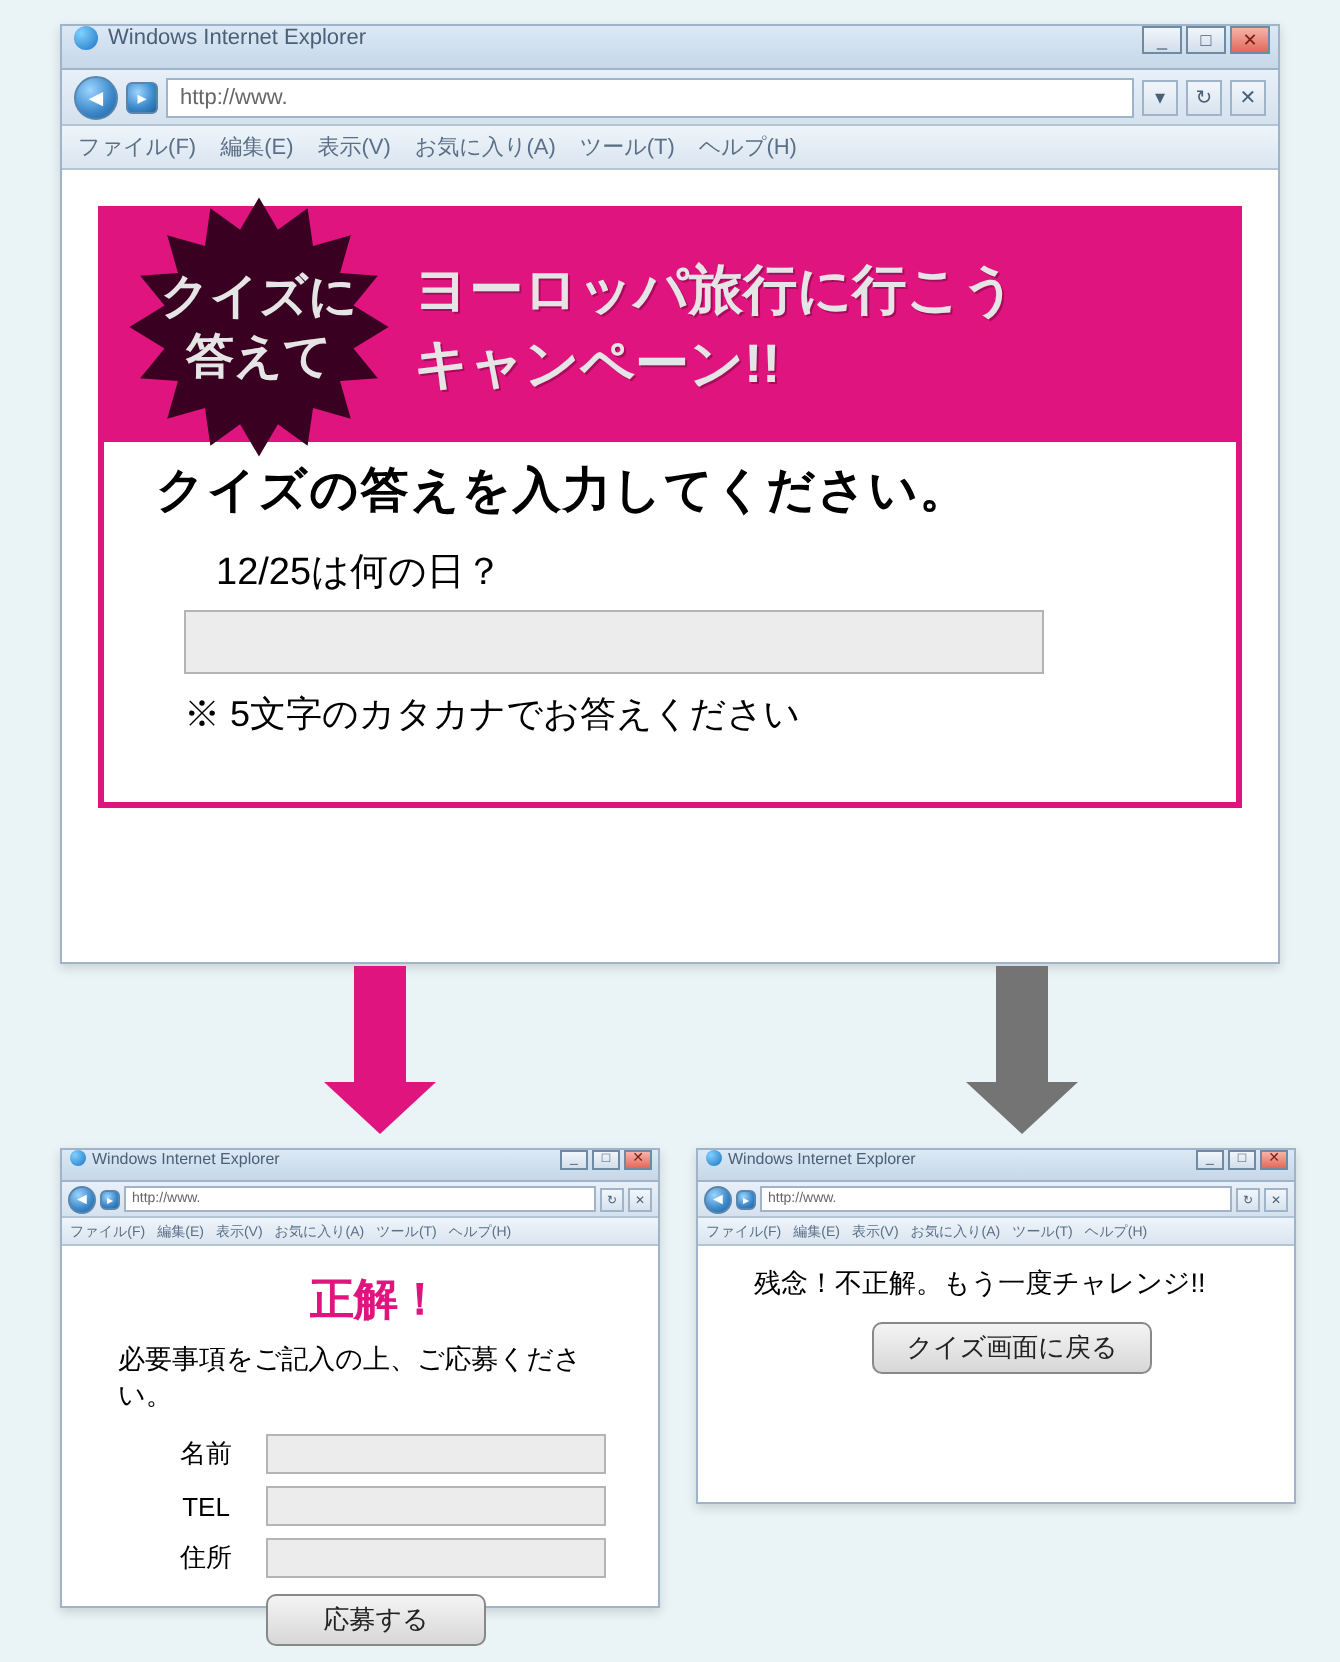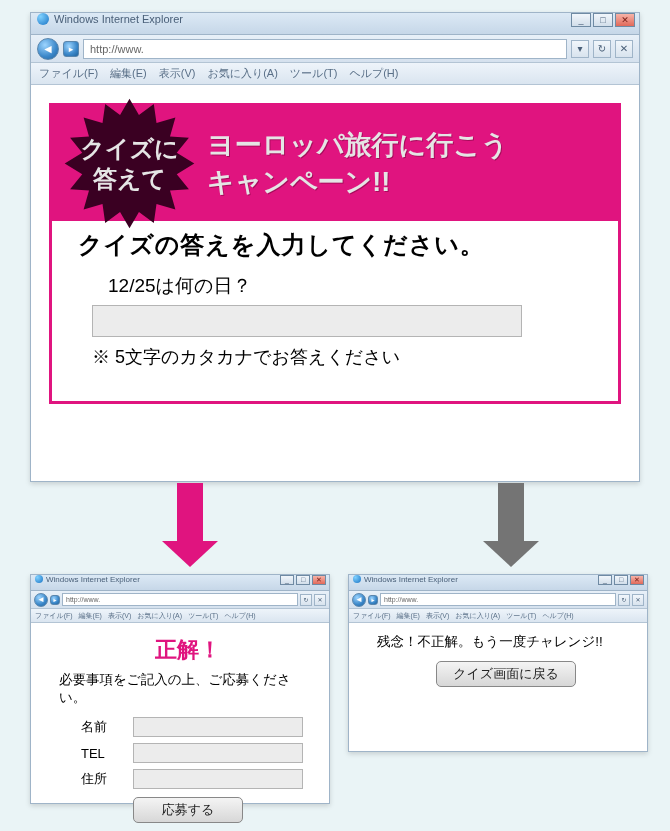--- a/index.html
+++ b/index.html
@@ -167,21 +167,21 @@
   .browser-frame.small .url-input { height:13px; font-size:7px; padding:0 3px; }
   .browser-frame.small .addrbtn { width:12px; height:12px; font-size:6px; }
   .browser-frame.small .menubar { height:14px; font-size:7px; gap:6px; padding:0 4px; }
   .browser-frame.small .page-body { padding:10px 12px; height:calc(100% - 48px);margin-left:16px; }
 
   .result-title { font-size:22px; font-weight:bold; text-align:center; margin:2px 0 6px; }
   .result-title.correct { color:#e0147f; }
   .result-title.wrong { color:#555; }
   .result-sub { font-size:13.5px; text-align:left; margin:0 0 10px; }
   .form-row { display:flex; align-items:center; margin:0 0 6px 22px; }
-  .form-row label { width:44px; font-size:13px; text-align:left; margin-right:8px; }
+  .form-row label { width:44px; font-size:13px; text-align:center; margin-right:8px; }
   .form-row .field { width:170px; height:20px; border:1px solid #b4b4b4; background:#ececec; }
   .center { text-align:center; margin-top:8px; }
 </style>
 </head>
 <body>
 
 <div class="browser-frame main">
   <div class="titlebar">
     <span class="ie-icon"></span>
     <span>Windows Internet Explorer</span>

